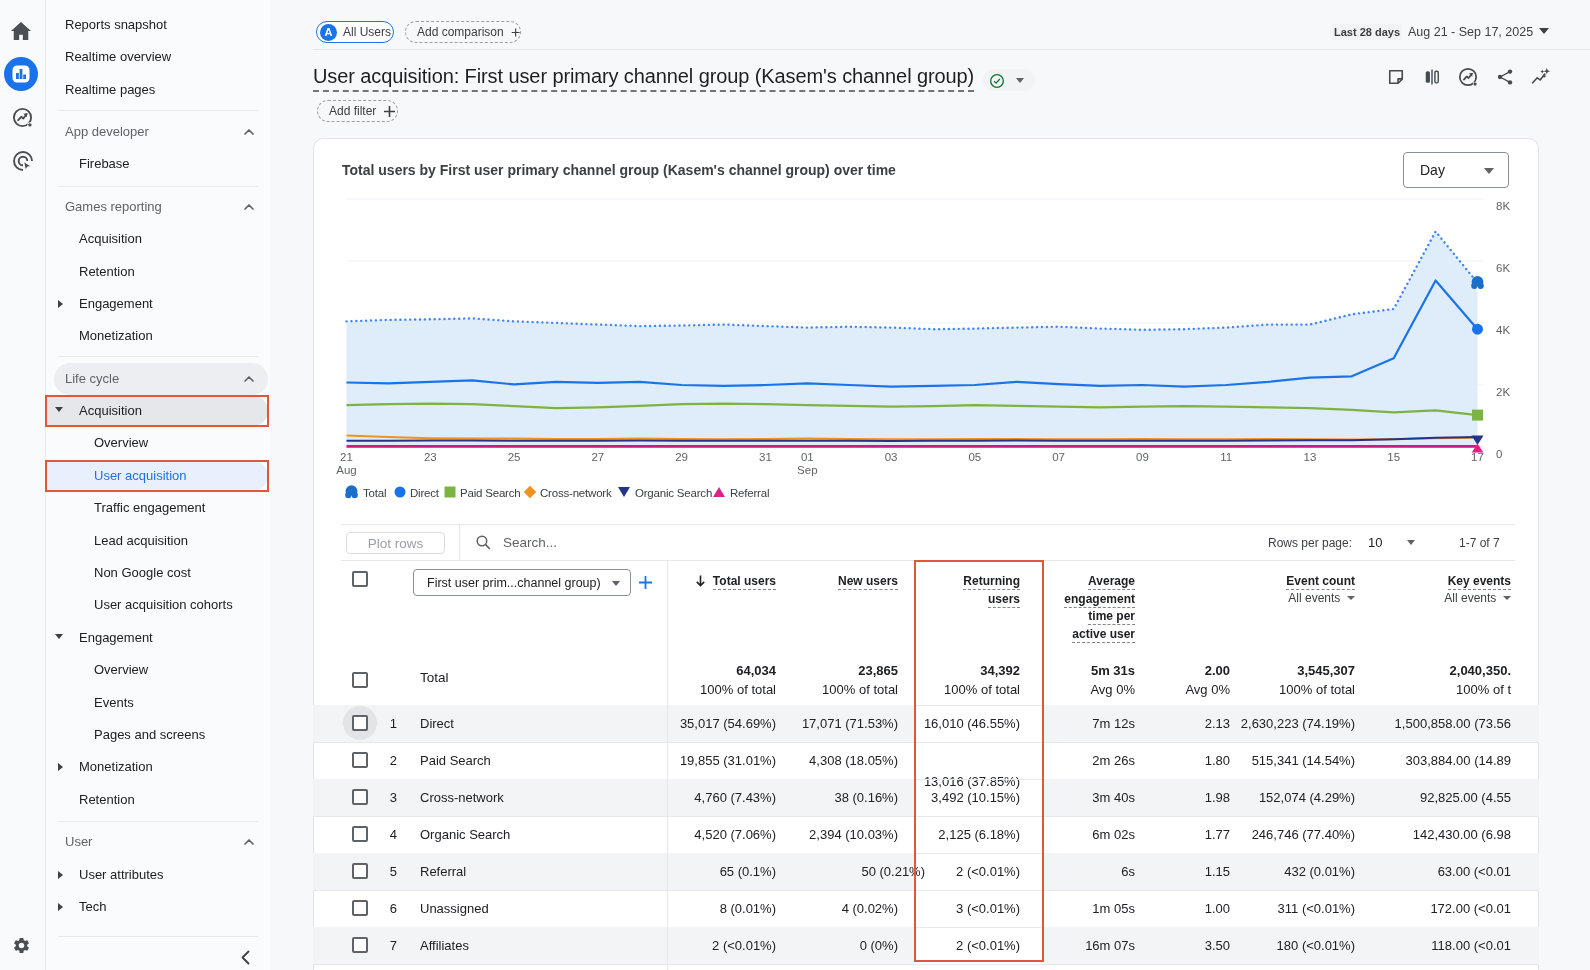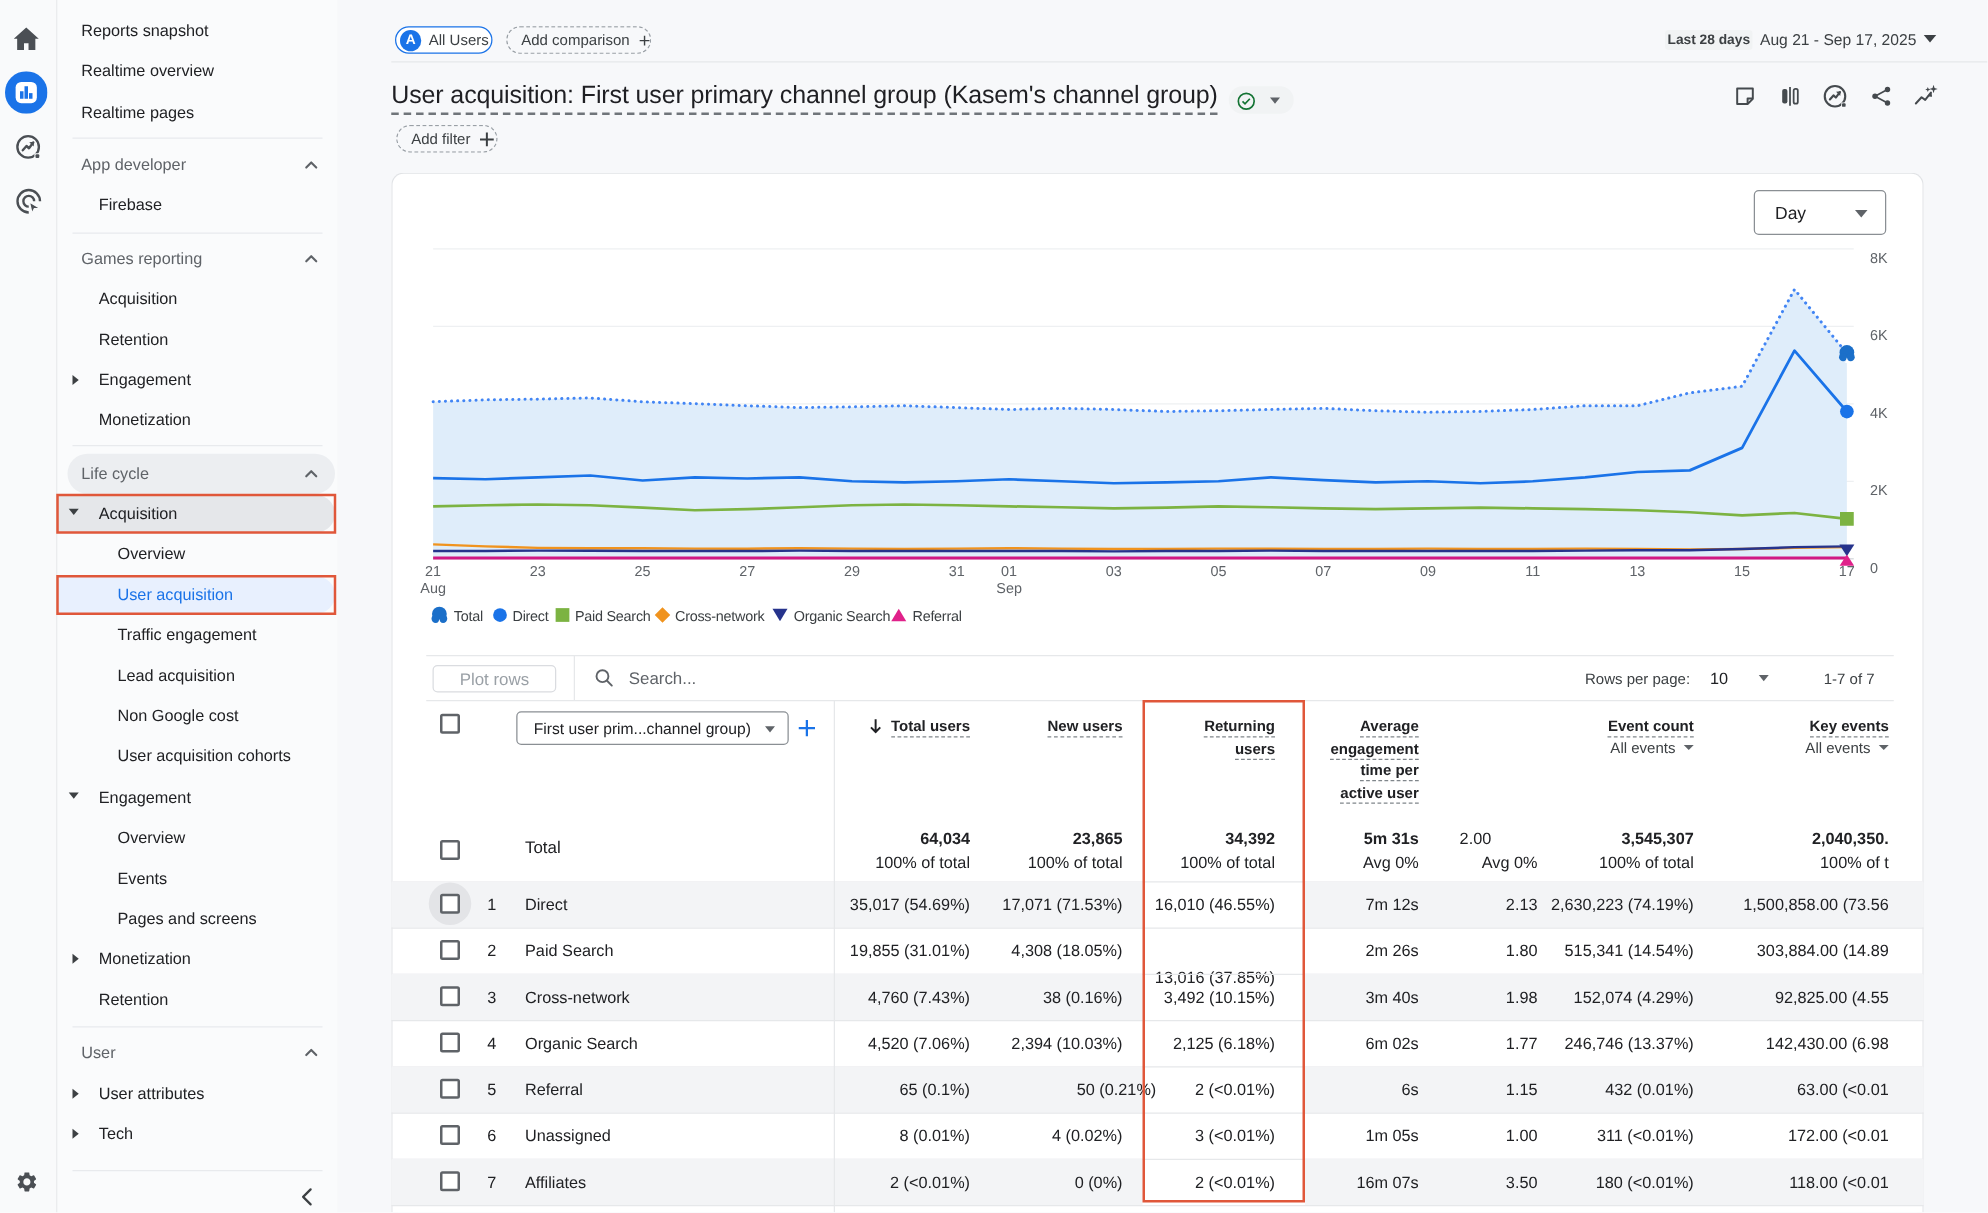--- a/index.html
+++ b/index.html
@@ -200,20 +200,21 @@
 <div class="abs" style="left:1531px; top:67px;">
     <svg width="20" height="20" viewBox="0 0 24 24">
       <path d="M2 19 L7.5 13 L11 15.5 L16.5 8.5" fill="none" stroke="#454a4e" stroke-width="1.9" stroke-linecap="round" stroke-linejoin="round"></path>
       <path d="M16.5 8.5 L17 12 L13.5 11.5" fill="#454a4e" stroke="#454a4e" stroke-width="1" stroke-linejoin="round"></path>
       <path d="M19 1 L20 4 L23 5 L20 6 L19 9 L18 6 L15 5 L18 4 Z" fill="#454a4e"></path>
       <path d="M13.5 3 L14.2 4.8 L16 5.5 L14.2 6.2 L13.5 8 L12.8 6.2 L11 5.5 L12.8 4.8 Z" fill="#454a4e"></path>
     </svg>
   </div>
 <div class="abs card"></div>
 <div class="abs" style="left:313px; top:138px; width:1226px; height:832px; overflow:hidden;">
+<div style="position:absolute; left:29px; top:24px; font-size:14px; font-weight:bold; color:#3c4043;">Total users by First user primary channel group (Kasem's channel group) over time</div>
 <div style="position:absolute; left:1090px; top:14px; width:106px; height:36px; border:1px solid #8a8f94; border-radius:4px; background:#fff;">
       <div style="position:absolute; left:16px; top:9px; font-size:14px; color:#202124;">Day</div>
       <div style="position:absolute; right:14px; top:15px; width:0; height:0; border-left:5px solid transparent; border-right:5px solid transparent; border-top:6px solid #5f6368;"></div>
     </div>
 <svg style="position:absolute; left:0; top:0;" width="1226" height="380">
       <line x1="33.5" y1="61" x2="1170" y2="61" stroke="#eef0f2" stroke-width="1"></line>
       <line x1="33.5" y1="123" x2="1170" y2="123" stroke="#eef0f2" stroke-width="1"></line>
       <line x1="33.5" y1="185" x2="1170" y2="185" stroke="#eef0f2" stroke-width="1"></line>
       <line x1="33.5" y1="247" x2="1170" y2="247" stroke="#eef0f2" stroke-width="1"></line>
       <path d="M33.5,309.0 L33.5,183.4 L75.4,181.9 L117.3,181.3 L159.2,180.4 L201.1,183.4 L242.9,185.0 L284.8,186.6 L326.7,188.1 L368.6,187.5 L410.5,186.6 L452.4,188.1 L494.3,189.6 L536.2,188.7 L578.1,189.6 L619.9,191.2 L661.8,190.6 L703.7,189.6 L745.6,188.7 L787.5,190.6 L829.4,191.8 L871.3,191.2 L913.2,189.6 L955.1,186.6 L996.9,186.6 L1038.8,176.3 L1080.7,171.0 L1122.6,93.5 L1164.5,144.7 L1164.5,309.0 Z" fill="#dfedfa"></path>
@@ -328,21 +329,21 @@
 <div class="cbx" style="left:39px; top:534px;"></div>
 <div style="position:absolute; left:107px; top:532px; font-size:13.5px;">Total</div>
 <div class="cell" style="left:293px; top:525px; width:170px; font-weight:bold;">64,034</div>
 <div class="cell subgrey" style="left:293px; top:544px; width:170px;">100% of total</div>
 <div class="cell" style="left:415px; top:525px; width:170px; font-weight:bold;">23,865</div>
 <div class="cell subgrey" style="left:415px; top:544px; width:170px;">100% of total</div>
 <div class="cell" style="left:537px; top:525px; width:170px; font-weight:bold;">34,392</div>
 <div class="cell subgrey" style="left:537px; top:544px; width:170px;">100% of total</div>
 <div class="cell" style="left:652px; top:525px; width:170px; font-weight:bold;">5m 31s</div>
 <div class="cell subgrey" style="left:652px; top:544px; width:170px;">Avg 0%</div>
-<div class="cell" style="left:710px; top:525px; width:170px; font-weight:normal;">2.00</div>
+<div class="cell" style="left:747px; top:525px; width:170px; font-weight:bold;">2.00</div>
 <div class="cell subgrey" style="left:747px; top:544px; width:170px;">Avg 0%</div>
 <div class="cell" style="left:872px; top:525px; width:170px; font-weight:bold;">3,545,307</div>
 <div class="cell subgrey" style="left:872px; top:544px; width:170px;">100% of total</div>
 <div class="cell" style="left:1028px; top:525px; width:170px; font-weight:bold;">2,040,350.</div>
 <div class="cell subgrey" style="left:1028px; top:544px; width:170px;">100% of t</div>
 <div class="hdiv" style="left:0; top:567px; width:1226px;"></div>
 <div style="position:absolute; left:0; top:567px; width:601px; height:37px; background:#f3f4f6;"></div>
     <div style="position:absolute; left:731px; top:567px; width:495px; height:37px; background:#f3f4f6;"></div>
 <div style="position:absolute; left:30px; top:568px; width:34px; height:34px; border-radius:50%; background:#e3e4e7;"></div>
 <div class="cbx" style="left:39px; top:577px; background:#fff;"></div>
@@ -381,21 +382,21 @@
 <div class="cell" style="left:1028px; top:652px; width:170px;">92,825.00 (4.55</div>
 <div class="hdiv" style="left:0; top:678px; width:1226px;"></div>
 <div class="cbx" style="left:39px; top:688px; background:#fff;"></div>
 <div class="rownum" style="left:60px; top:689px; width:24px;">4</div>
 <div class="rowname" style="left:107px; top:689px;">Organic Search</div>
 <div class="cell" style="left:293px; top:689px; width:170px;">4,520 (7.06%)</div>
 <div class="cell" style="left:415px; top:689px; width:170px;">2,394 (10.03%)</div>
 <div class="cell" style="left:537px; top:689px; width:170px;">2,125 (6.18%)</div>
 <div class="cell" style="left:652px; top:689px; width:170px;">6m 02s</div>
 <div class="cell" style="left:747px; top:689px; width:170px;">1.77</div>
-<div class="cell" style="left:872px; top:689px; width:170px;">246,746 (13.37%)</div>
+<div class="cell" style="left:872px; top:689px; width:170px;">246,746 (77.40%)</div>
 <div class="cell" style="left:1028px; top:689px; width:170px;">142,430.00 (6.98</div>
 <div class="hdiv" style="left:0; top:715px; width:1226px;"></div>
 <div style="position:absolute; left:0; top:715px; width:601px; height:37px; background:#f3f4f6;"></div>
     <div style="position:absolute; left:731px; top:715px; width:495px; height:37px; background:#f3f4f6;"></div>
 <div class="cbx" style="left:39px; top:725px; background:#fff;"></div>
 <div class="rownum" style="left:60px; top:726px; width:24px;">5</div>
 <div class="rowname" style="left:107px; top:726px;">Referral</div>
 <div class="cell" style="left:293px; top:726px; width:170px;">65 (0.1%)</div>
 <div class="cell" style="left:415px; top:726px; width:170px;margin-left:27px;">50 (0.21%)</div>
 <div class="cell" style="left:537px; top:726px; width:170px;">2 (&lt;0.01%)</div>

